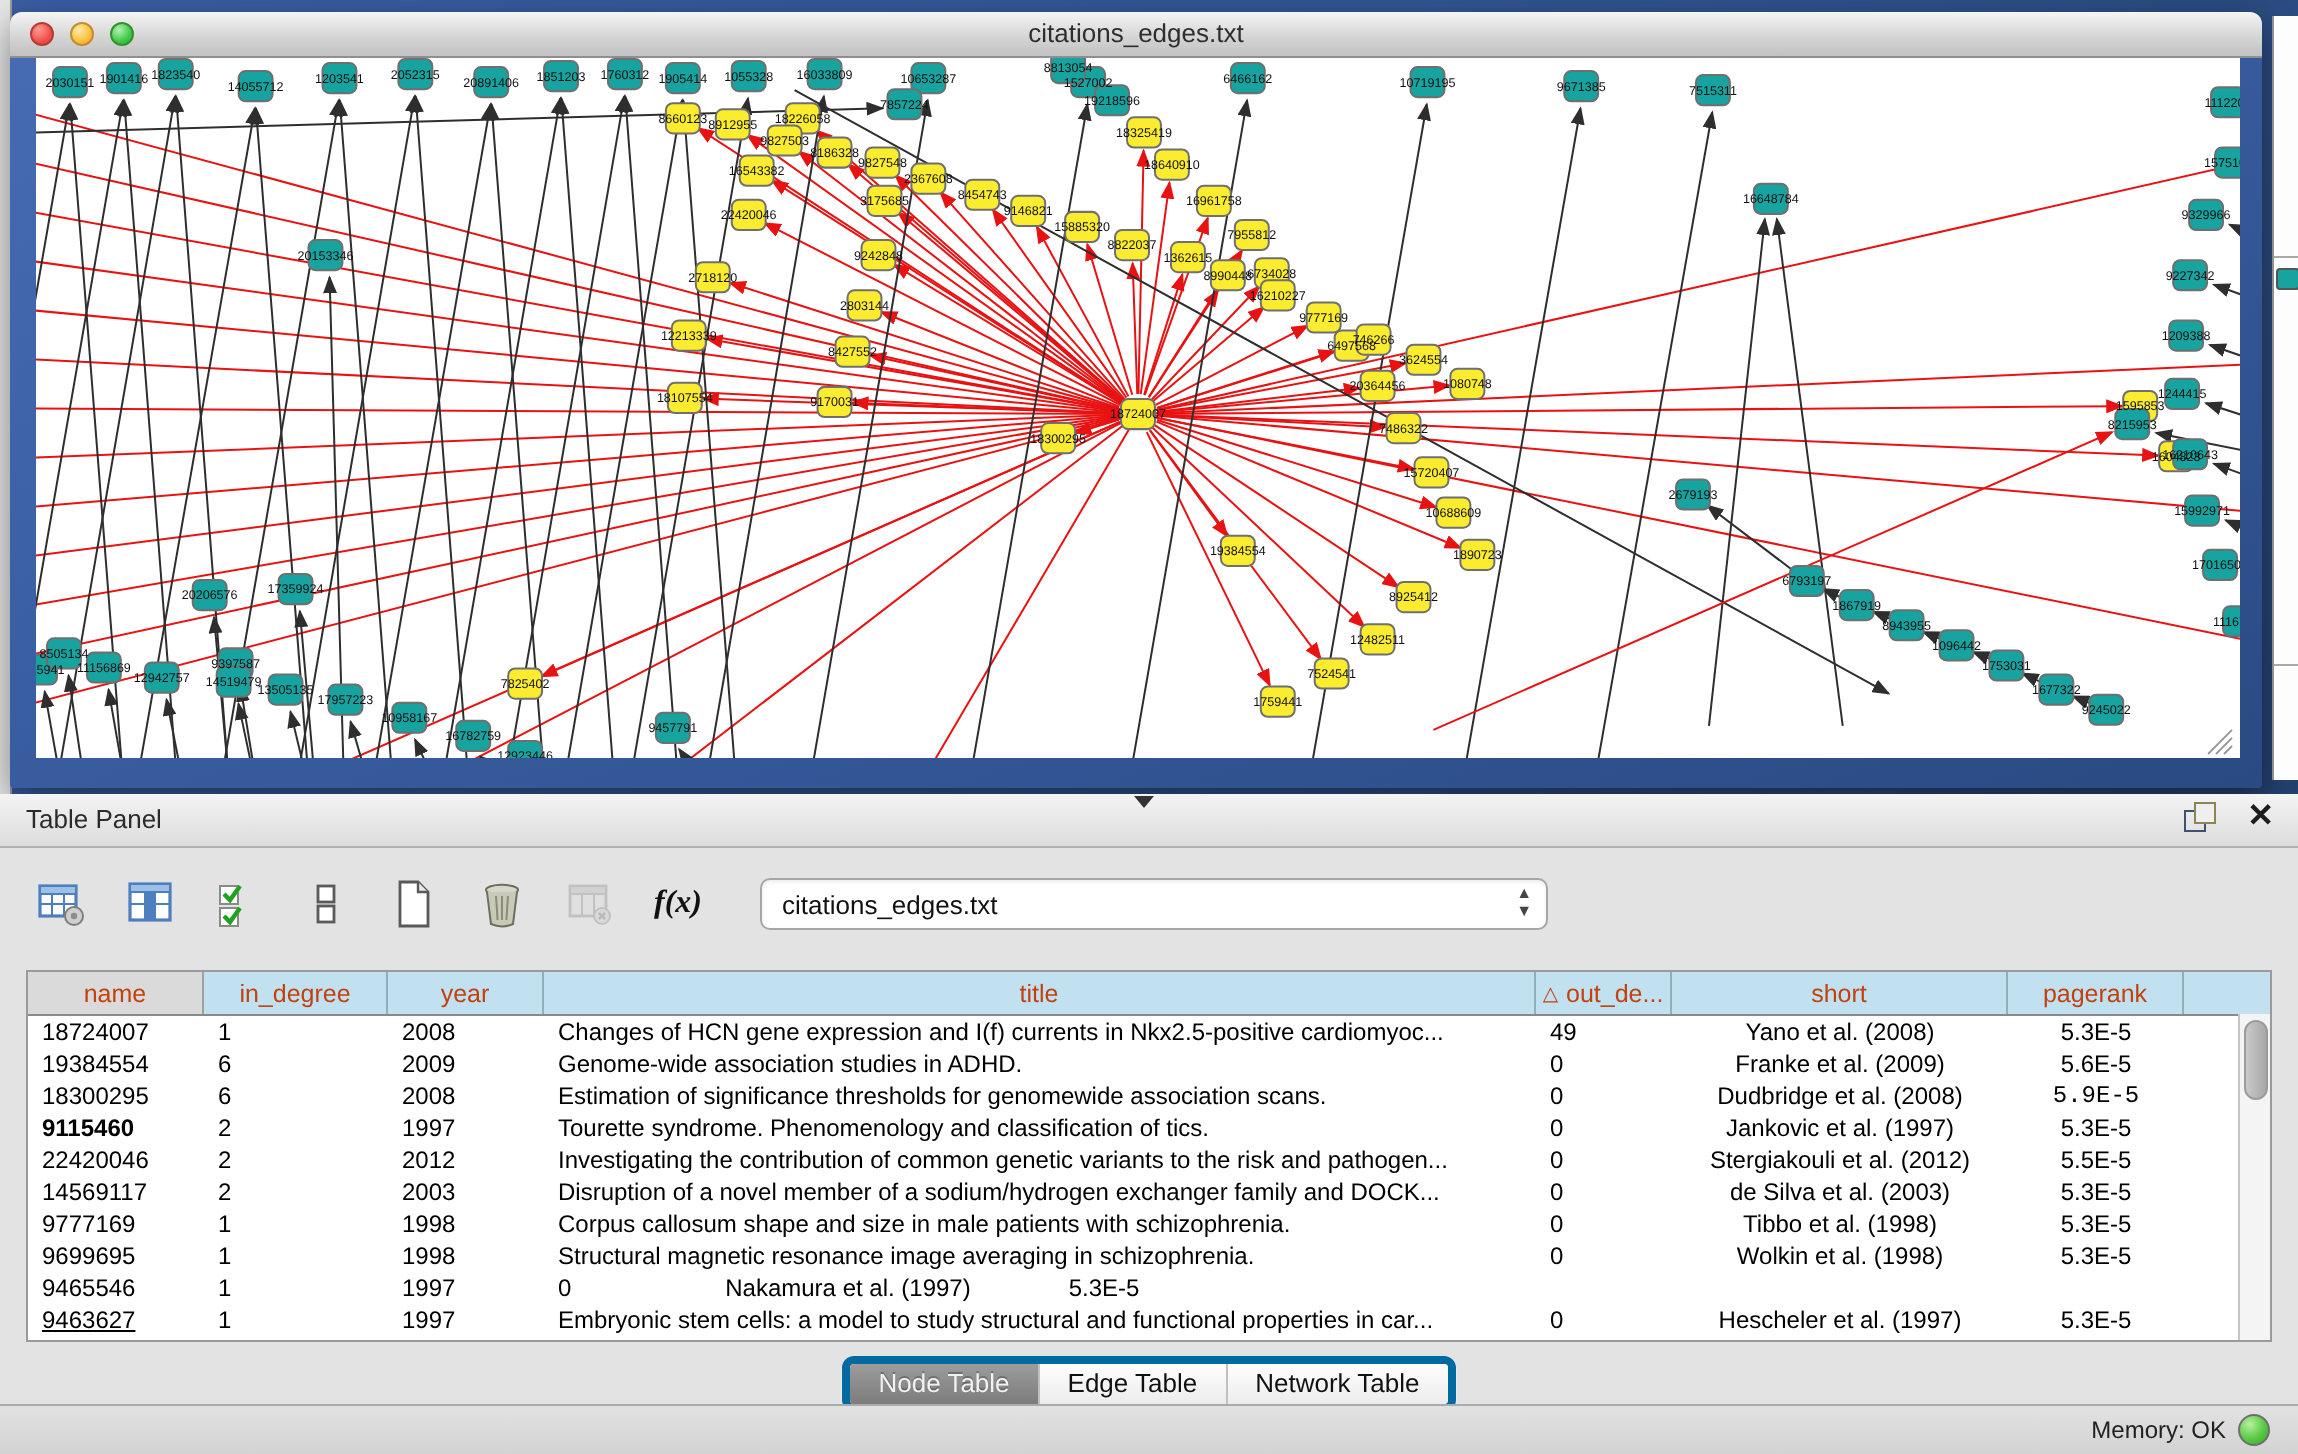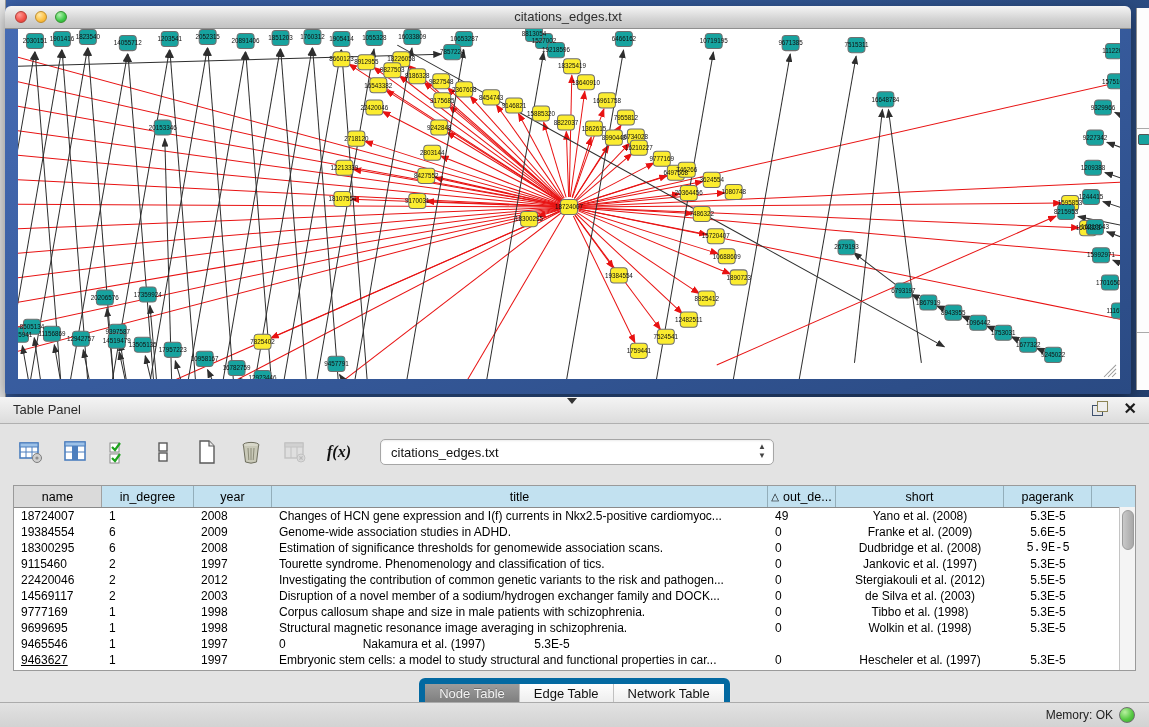--- a/index.html
+++ b/index.html
@@ -42,34 +42,34 @@
   .tb-ic{width:30px;height:30px;display:flex;align-items:center;justify-content:center;}
   .tb-ic.disabled{opacity:.45;}
   .fx{font-family:"Liberation Serif",serif;font-style:italic;font-weight:bold;font-size:16px;color:#111;}
   #table-chooser{margin-left:12px;width:392px;height:24px;background:#fff;border:1px solid #a6a6a6;border-radius:5px;
     display:flex;align-items:center;position:relative;box-shadow:inset 0 1px 2px rgba(0,0,0,.08);}
   #table-chooser .val{padding-left:10px;font-size:13px;color:#111;}
   #table-chooser .stepper{position:absolute;right:7px;top:2px;font-size:8px;color:#444;line-height:9px;text-align:center;}
 
   #tablewrap{position:absolute;left:13px;top:88px;width:1123px;height:186px;background:#fff;border:1px solid #9a9a9a;box-sizing:border-box;overflow:hidden;}
   #thead{display:flex;height:21px;border-bottom:1px solid #8a8a8a;background:#c2e1f0;}
-  .hcell{box-sizing:border-box;border-right:1px solid #93aeba;font-size:12.5px;color:#000000;
+  .hcell{box-sizing:border-box;border-right:1px solid #93aeba;font-size:12.5px;color:#c2410c;
     display:flex;align-items:center;justify-content:center;background:#c2e1f0;white-space:nowrap;overflow:hidden;}
   .hcell.gray{background:#dadada;border-right:1px solid #a0a0a0;}
   .hcell .sortglyph{font-size:10px;margin-right:4px;}
   .hfill{flex:1;background:#c2e1f0;}
   #tbody .trow{display:flex;height:16px;}
   .tcell{box-sizing:border-box;font-size:12px;color:#000;white-space:nowrap;overflow:hidden;padding-top:1px;}
   .al{padding-left:7px;text-align:left;}
   .ac{text-align:center;}
   #vscroll{position:absolute;right:0;top:21px;bottom:0;width:15px;background:#f4f4f4;border-left:1px solid #c4c4c4;}
   #vscroll .thumb{position:absolute;left:2px;top:3px;width:10px;height:38px;border-radius:6px;background:linear-gradient(90deg,#c9c9c9,#a8a8a8);border:1px solid #9b9b9b;}
 
   #tabs{position:absolute;left:0;right:0;top:281px;display:flex;justify-content:center;}
-  .tabgroup{display:flex;border:6px solid #0369a1;border-radius:6px;overflow:hidden;background:#fdfdfd;box-shadow:0 1px 1px rgba(255,255,255,.8);}
+  .tabgroup{display:flex;border:4px solid #0369a1;border-radius:6px;overflow:hidden;background:#fdfdfd;box-shadow:0 1px 1px rgba(255,255,255,.8);}
   .tab{font-size:13px;padding:2px 14px 3px;color:#111;background:linear-gradient(#fefefe,#ececec);border-right:1px solid #c0c0c0;}
   .tab:last-child{border-right:none;}
   .tab.sel{background:linear-gradient(#9c9c9c,#7c7c7c);color:#f2f2f2;text-shadow:0 -1px 0 rgba(0,0,0,.25);}
 
   #status-bar{position:absolute;left:0;top:702px;width:1149px;height:25px;background:linear-gradient(#e2e2e2,#d2d2d2);border-top:1px solid #ababab;}
   #memory{position:absolute;right:14px;top:4px;display:flex;align-items:center;gap:6px;font-size:12px;color:#222;}
   #memory .dot{width:14px;height:14px;border-radius:50%;background:radial-gradient(circle at 35% 30%,#b8f0a0,#57c943 55%,#35a62e);border:1px solid #6f6f6f;}
 </style>
 </head>
 <body>
@@ -583,21 +583,21 @@
         <div class="trow">
           <div class="tcell al" style="width: 88px;">18300295</div>
           <div class="tcell al" style="width: 92px;">6</div>
           <div class="tcell al" style="width: 78px;">2008</div>
           <div class="tcell al" style="width: 496px;">Estimation of significance thresholds for genomewide association scans.</div>
           <div class="tcell al" style="width: 68px;">0</div>
           <div class="tcell ac" style="width: 168px;">Dudbridge et al. (2008)</div>
           <div class="tcell ac" style="width: 88px; font-family: Liberation Mono, monospace;">5.9E-5</div>
         </div>
         <div class="trow">
-          <div class="tcell al" style="width: 88px;">9115460</div>
+          <div class="tcell al" style="width: 88px; font-weight: bold;">9115460</div>
           <div class="tcell al" style="width: 92px;">2</div>
           <div class="tcell al" style="width: 78px;">1997</div>
           <div class="tcell al" style="width: 496px;">Tourette syndrome. Phenomenology and classification of tics.</div>
           <div class="tcell al" style="width: 68px;">0</div>
           <div class="tcell ac" style="width: 168px;">Jankovic et al. (1997)</div>
           <div class="tcell ac" style="width: 88px;">5.3E-5</div>
         </div>
         <div class="trow">
           <div class="tcell al" style="width: 88px;">22420046</div>
           <div class="tcell al" style="width: 92px;">2</div>

